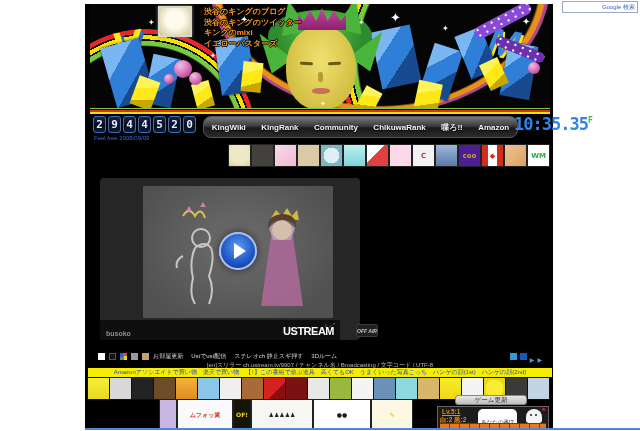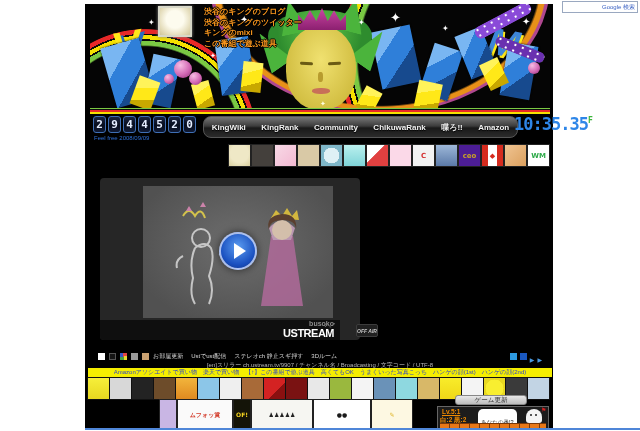--- a/index.html
+++ b/index.html
@@ -113,21 +113,21 @@
   
   .player { left:15px; top:174px; width:260px; height:162px; background:#262626; border-radius:4px; }
   .video { position:absolute; left:43px; top:8px; width:190px; height:132px;
     background:radial-gradient(ellipse at 50% 45%, #6e6e6e, #515151 80%); overflow:hidden; }
   .sketch { position:absolute; inset:0; opacity:.85; }
   .play-btn { position:absolute; left:76px; top:46px; width:38px; height:38px; border-radius:50%;
     background:radial-gradient(circle at 50% 38%, #5b9cf0, #1a50c0 65%, #0d2f80); border:2px solid rgba(220,230,255,.75);
     display:flex; align-items:center; justify-content:center; cursor:pointer; box-shadow:0 0 8px rgba(0,0,0,.6); }
   .play-tri { width:0; height:0; border-left:12px solid #fff; border-top:8px solid transparent; border-bottom:8px solid transparent; margin-left:3px; }
   .player-bar { position:absolute; left:0; top:142px; width:240px; height:20px; background:#0f0f0f;
-    border-radius:0 0 0 4px; display:flex; align-items:flex-end; justify-content:space-between; padding:0 6px 3px 6px;flex-direction:column; }
+    border-radius:0 0 0 4px; display:flex; align-items:flex-end; justify-content:space-between; padding:0 6px 3px 6px; }
   .player-user { font-size:7px; font-weight:bold; color:#8e8e8e; }
   .player-brand { font-size:11px; font-weight:bold; color:#fff; letter-spacing:-.5px; }
   .player-icons { position:absolute; right:4px; top:2px; font-size:6px; color:#8a8a8a; letter-spacing:2px; }
   .player-icons .ic-sound::before { content:"♪"; }
   .player-icons .ic-full::before { content:"⤢"; }
   .offair { position:absolute; left:256px; top:146px; width:22px; height:13px; background:#202020;
     border:1px solid #3c3c3c; border-radius:2px; color:#c8c8c8; font-size:5px; font-style:italic; font-weight:bold;
     display:flex; align-items:center; justify-content:center; cursor:pointer; white-space:nowrap; }
 
   
@@ -250,21 +250,21 @@
     <span class="sparkle k5"></span>
     <span class="sparkle k6"></span>
     <span class="sparkle k7"></span>
     <span class="sparkle k8"></span>
     <div class="abs rainbow-strip"></div>
     <div class="abs hdr-avatar"></div>
     <div class="abs header-links">
         <a class="hlink">渋谷のキングのブログ</a>
         <a class="hlink">渋谷のキングのツイッター</a>
         <a class="hlink">キングのmixi</a>
-        <a class="hlink">この番組で遊ぶ道具</a>
+        <a class="hlink">イエローバスターズ</a>
       </div>
   </div>
 
   <div class="abs counter">
       <span class="digit">2</span>
       <span class="digit">9</span>
       <span class="digit">4</span>
       <span class="digit">4</span>
       <span class="digit">5</span>
       <span class="digit">2</span>

